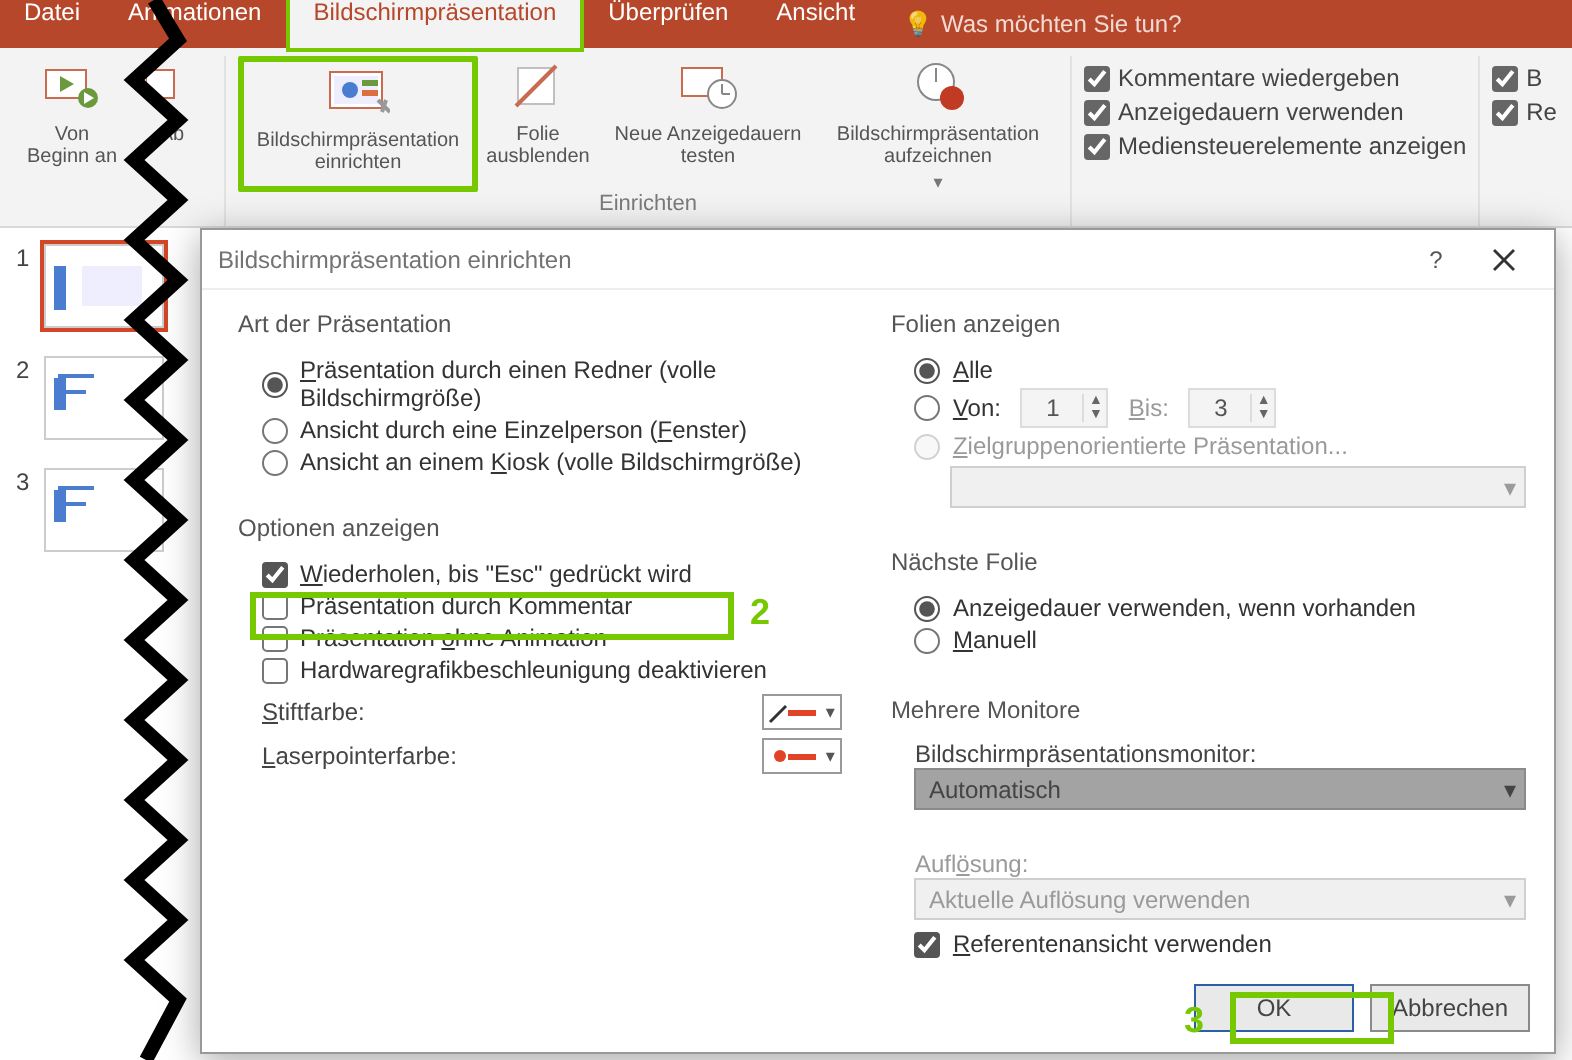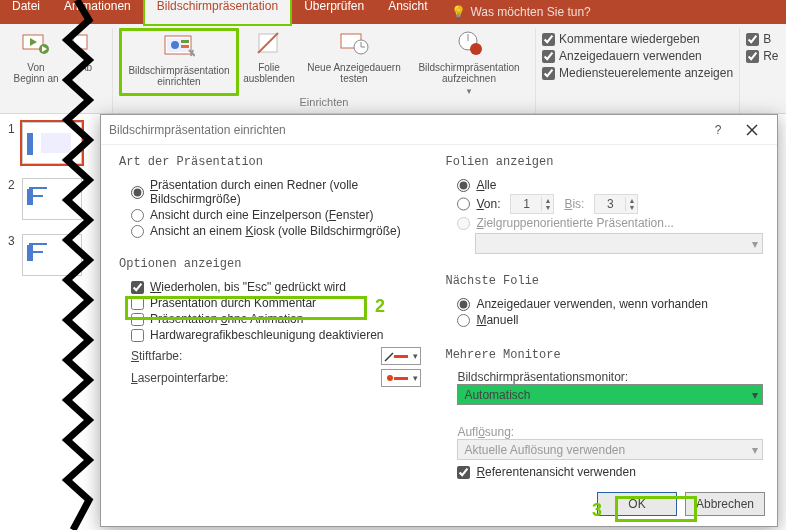--- a/index.html
+++ b/index.html
@@ -45,35 +45,35 @@
 
 .dialog { position:absolute; left:100px; top:114px; width:678px; height:413px; background:#fff; border:1px solid #999; box-shadow:0 4px 18px rgba(0,0,0,.35); }
 .titlebar { display:flex; align-items:center; height:30px; padding:0 8px; border-bottom:1px solid #eee; }
 .titlebar .ttl { flex:1; font-weight:normal; color:#737373; }
 .tbtn { width:34px; height:26px; display:flex; align-items:center; justify-content:center; color:#555; }
 .tbtn svg, .tbtn span { pointer-events:none; }
 
 .dbody { display:flex; padding: 8px 14px 10px 18px; gap: 24px; }
 .col { flex:1; display:flex; flex-direction:column; gap:6px; }
 .col.right { flex:1.05; }
-.section-title { font-size:12px; color:#555; padding:2px 0 2px 0;font-family:Liberation Mono, monospace; }
+.section-title { font-size:12px; color:#555; padding:2px 0 2px 0; }
 .radio-row, .check-row { display:flex; align-items:center; gap:6px; font-size:12px; color:#333; padding:1px 0; }
 .radio-row input, .check-row input { accent-color:#555; }
 .indent { padding-left: 12px; }
 .dim { color:#9a9a9a; }
 .field-row { display:flex; align-items:center; gap:16px; padding:4px 0 0 0; }
 .colorbtn { width:40px; height:18px; border:1px solid #9a9a9a; background:#fff; display:flex; align-items:center; position:relative; }
 .swatch { width:13px; height:10px; background:#e04326; margin-left:3px; border:1px solid #b33; }
 .dropdownarr { position:absolute; right:3px; font-size:9px; color:#555; }
 .penline { position:absolute; left:2px; top:2px; width:12px; height:12px; }
 .spin { display:inline-flex; align-items:center; border:1px solid #bcbcbc; height:20px; background:#fff; }
 .spin.disabled { background:#f4f4f4; color:#aaa; border-color:#dcdcdc; }
 .spin input { width:30px; border:0; background:transparent; text-align:center; font-size:12px; }
 .spin .arrs { display:flex; flex-direction:column; font-size:7px; line-height:7px; color:#666; border-left:1px solid #dcdcdc; padding:0 2px; }
-.select { display:flex; align-items:center; justify-content:space-between; border:1px solid #8a8a8a; height:21px; padding:0 4px 0 6px; background:#22c55e; font-size:12px; }
+.select { display:flex; align-items:center; justify-content:space-between; border:1px solid #8a8a8a; height:21px; padding:0 4px 0 6px; background:#a3a3a3; font-size:12px; }
 .select.disabled { background:#f0f0f0; color:#9a9a9a; border-color:#cfcfcf; }
 .dbuttons { position:absolute; right:12px; bottom:10px; display:flex; gap:8px; }
 .dlgbtn { min-width:80px; height:24px; border:1px solid #8a8a8a; background:#e9e9e9; display:flex; align-items:center; justify-content:center; font-size:12px; }
 
 
 .hl2 { position:absolute; left:125px; top:296px; width:242px; height:24px; border:3px solid #76c900; }
 .callout2 { position:absolute; left:375px; top:296px; color:#76c900; font-size:18px; font-weight:bold; }
 .hl3 { position:absolute; left:615px; top:496px; width:82px; height:26px; border:3px solid #76c900; }
 .callout3 { position:absolute; left:592px; top:500px; color:#76c900; font-size:18px; font-weight:bold; }
 

